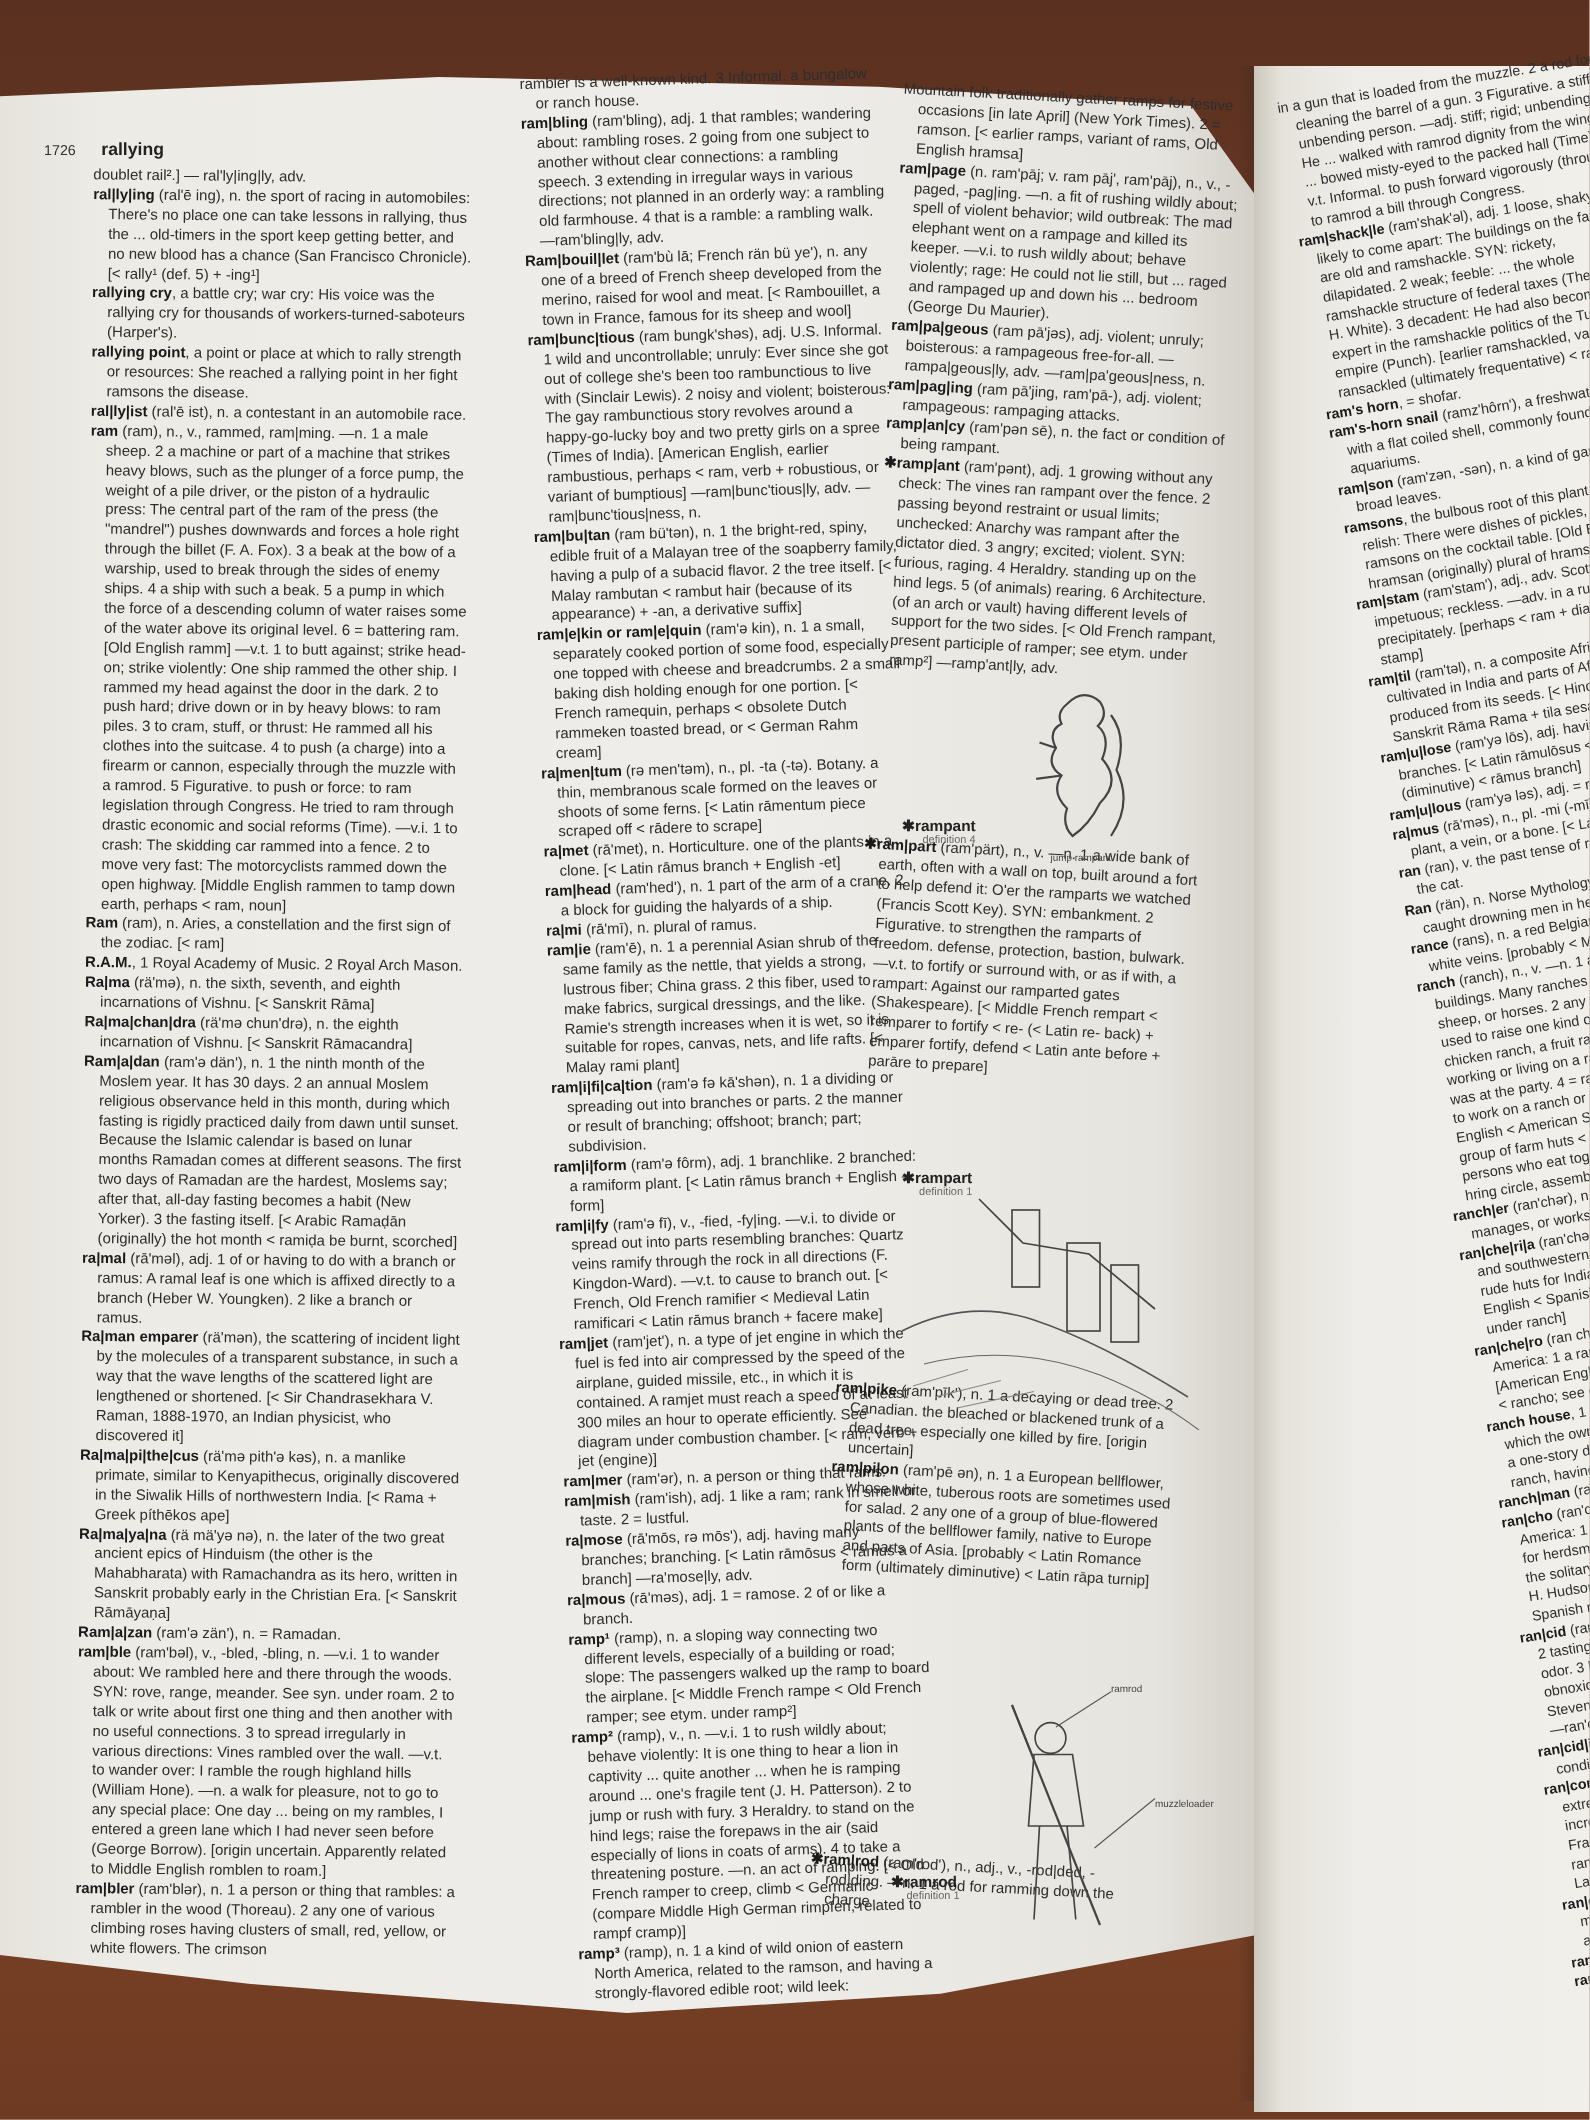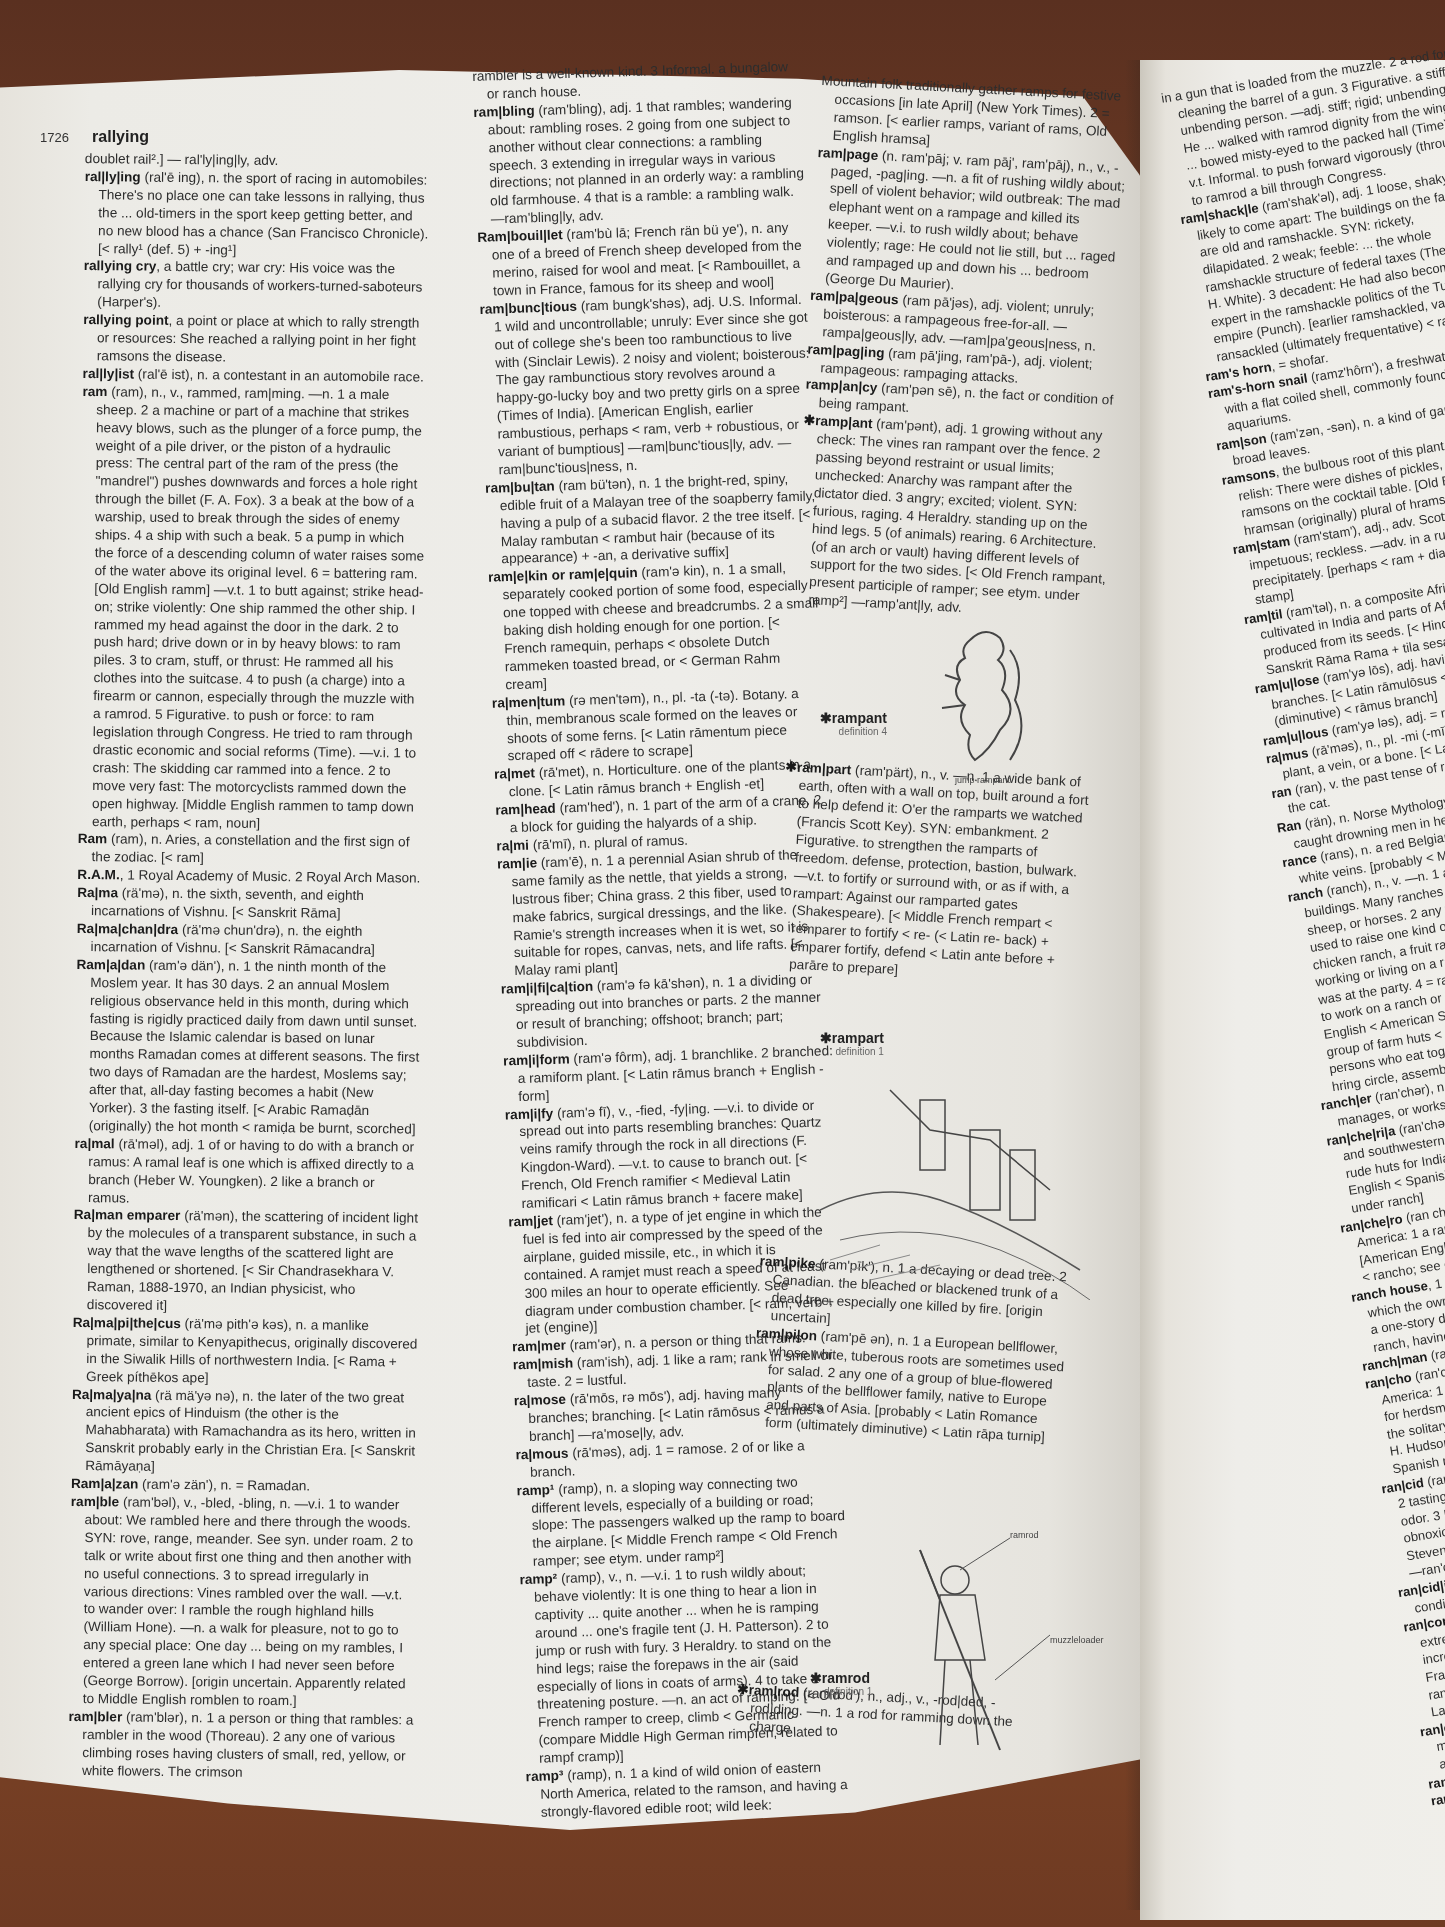--- a/index.html
+++ b/index.html
@@ -31,21 +31,21 @@
   .col {
     position:absolute; font-size:13.6px; line-height:17.9px; color:#2d2d2d;
   }
   .col-1 { left:85px; top:150px; width:345px; transform: rotate(0.6deg); transform-origin: top left; }
   .col-2 { left:472px; top:68px; width:330px; transform: rotate(-1.8deg); transform-origin: top left; }
   .col-3 { left:822px; top:72px; width:310px; transform: rotate(3deg); transform-origin: top left; }
   .col-4 { left:1160px; top:90px; width:300px; transform: rotate(-9deg); transform-origin: top left; font-size:13px; line-height:17.6px; }
   .entry { text-indent:-14px; padding-left:14px; margin:0; }
   .entry .hw { font-weight:bold; color:#1a1a1a; }
   .figure { position:absolute; }
-  .fig-caption { font-weight:bold; font-size:14px; color:#222; }
+  .fig-caption { font-weight:bold; font-size:14px; color:#222;margin-top:32px; }
   .fig-sub { font-size:10px; color:#666; margin-left:14px;text-align:right; }
   .fig-label { font-size:9px; color:#444; position:absolute; }
 </style>
 </head>
 <body>
 
 <div class="gutter"></div>
 <div class="page-right"></div>
 <div class="page-left"></div>
 

